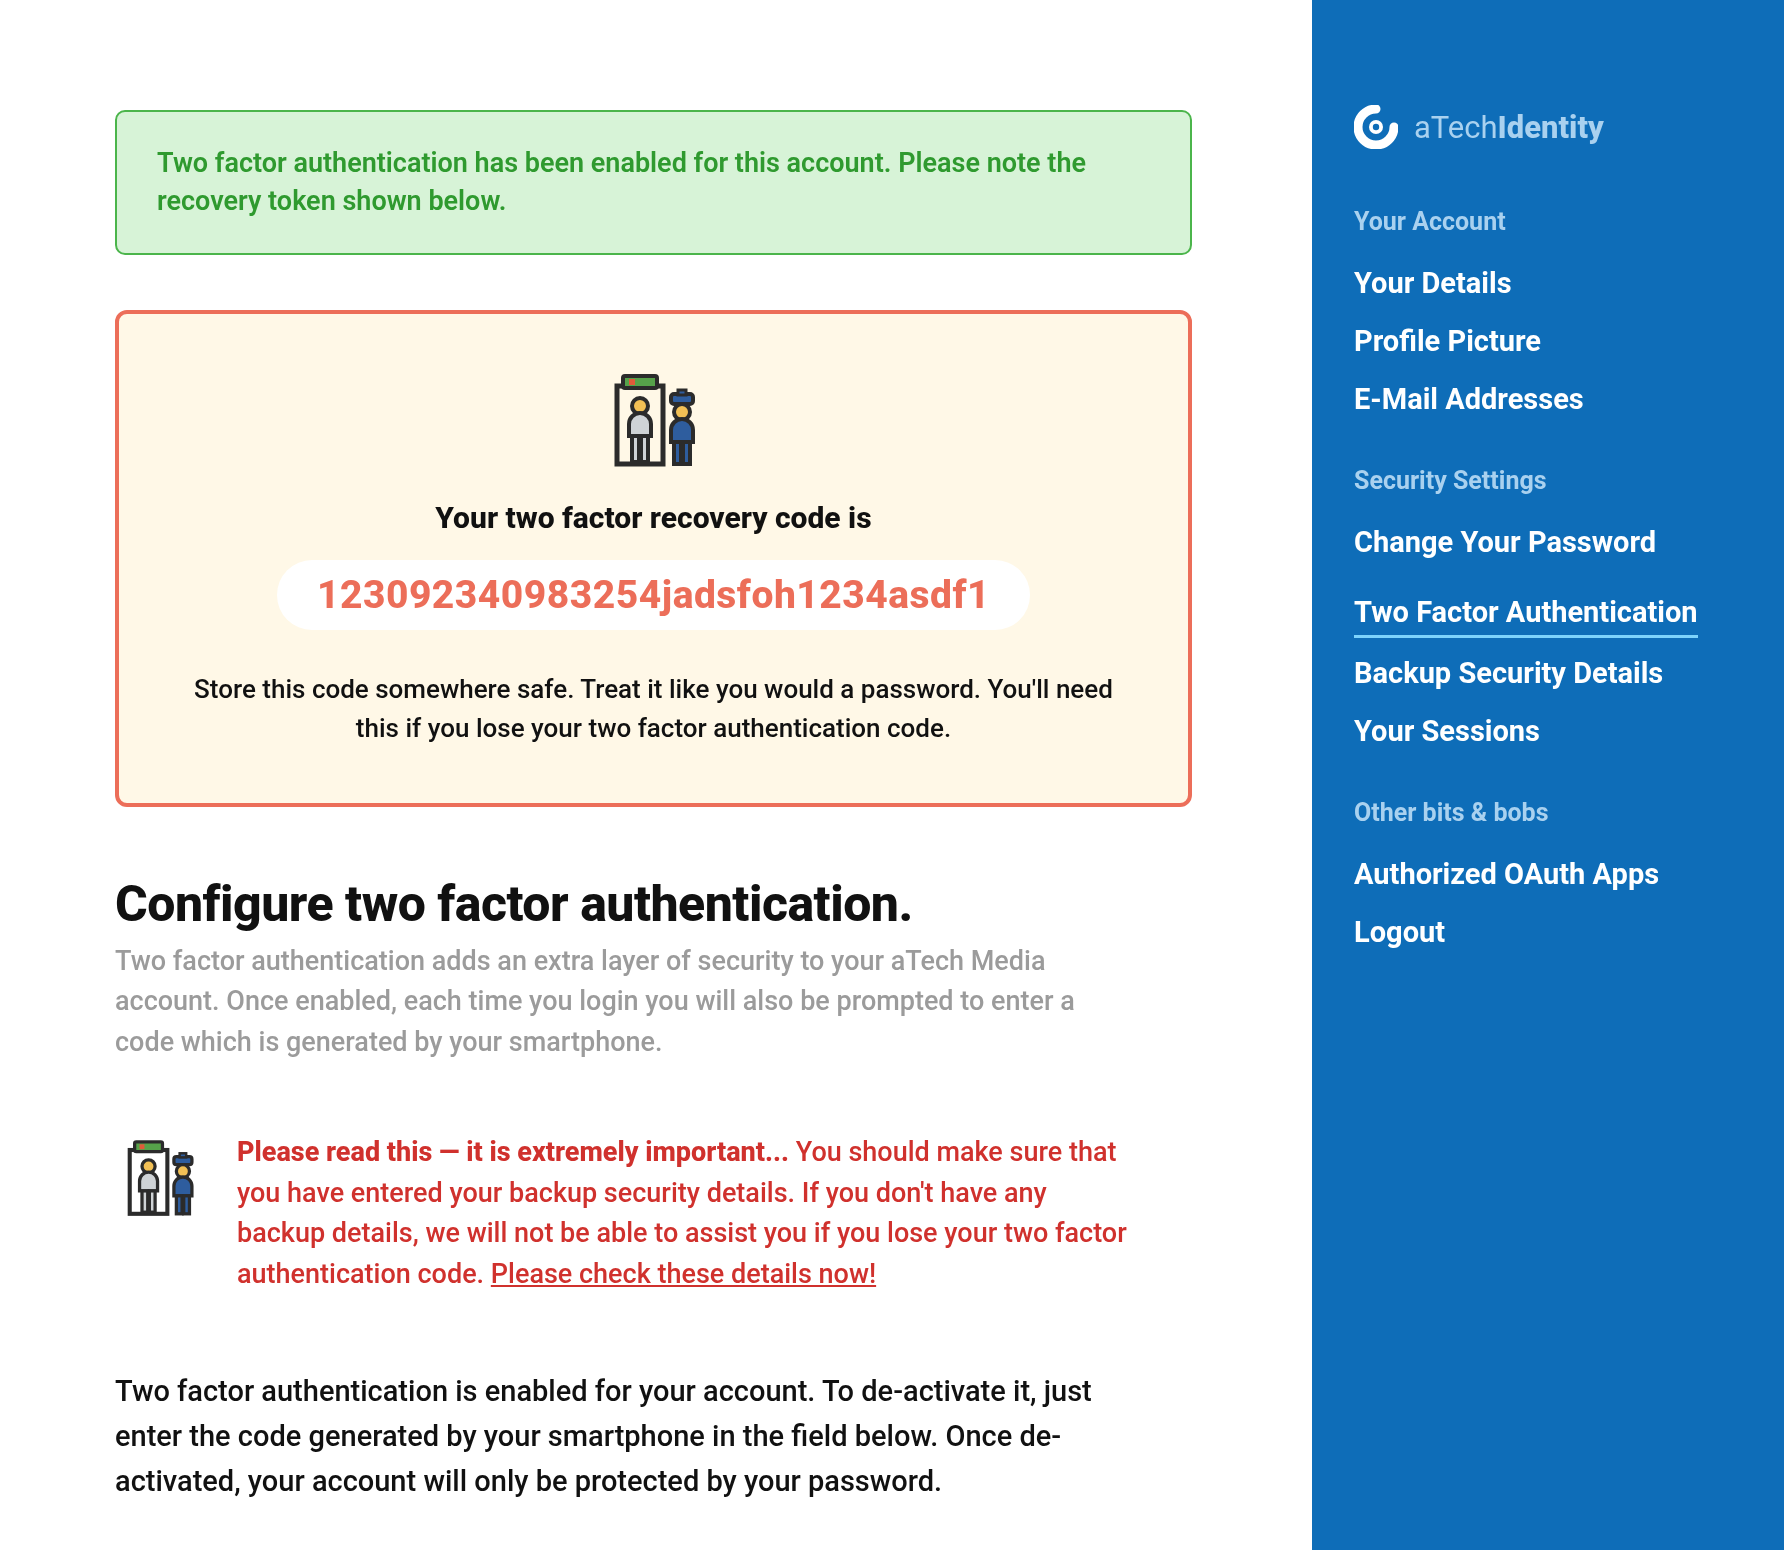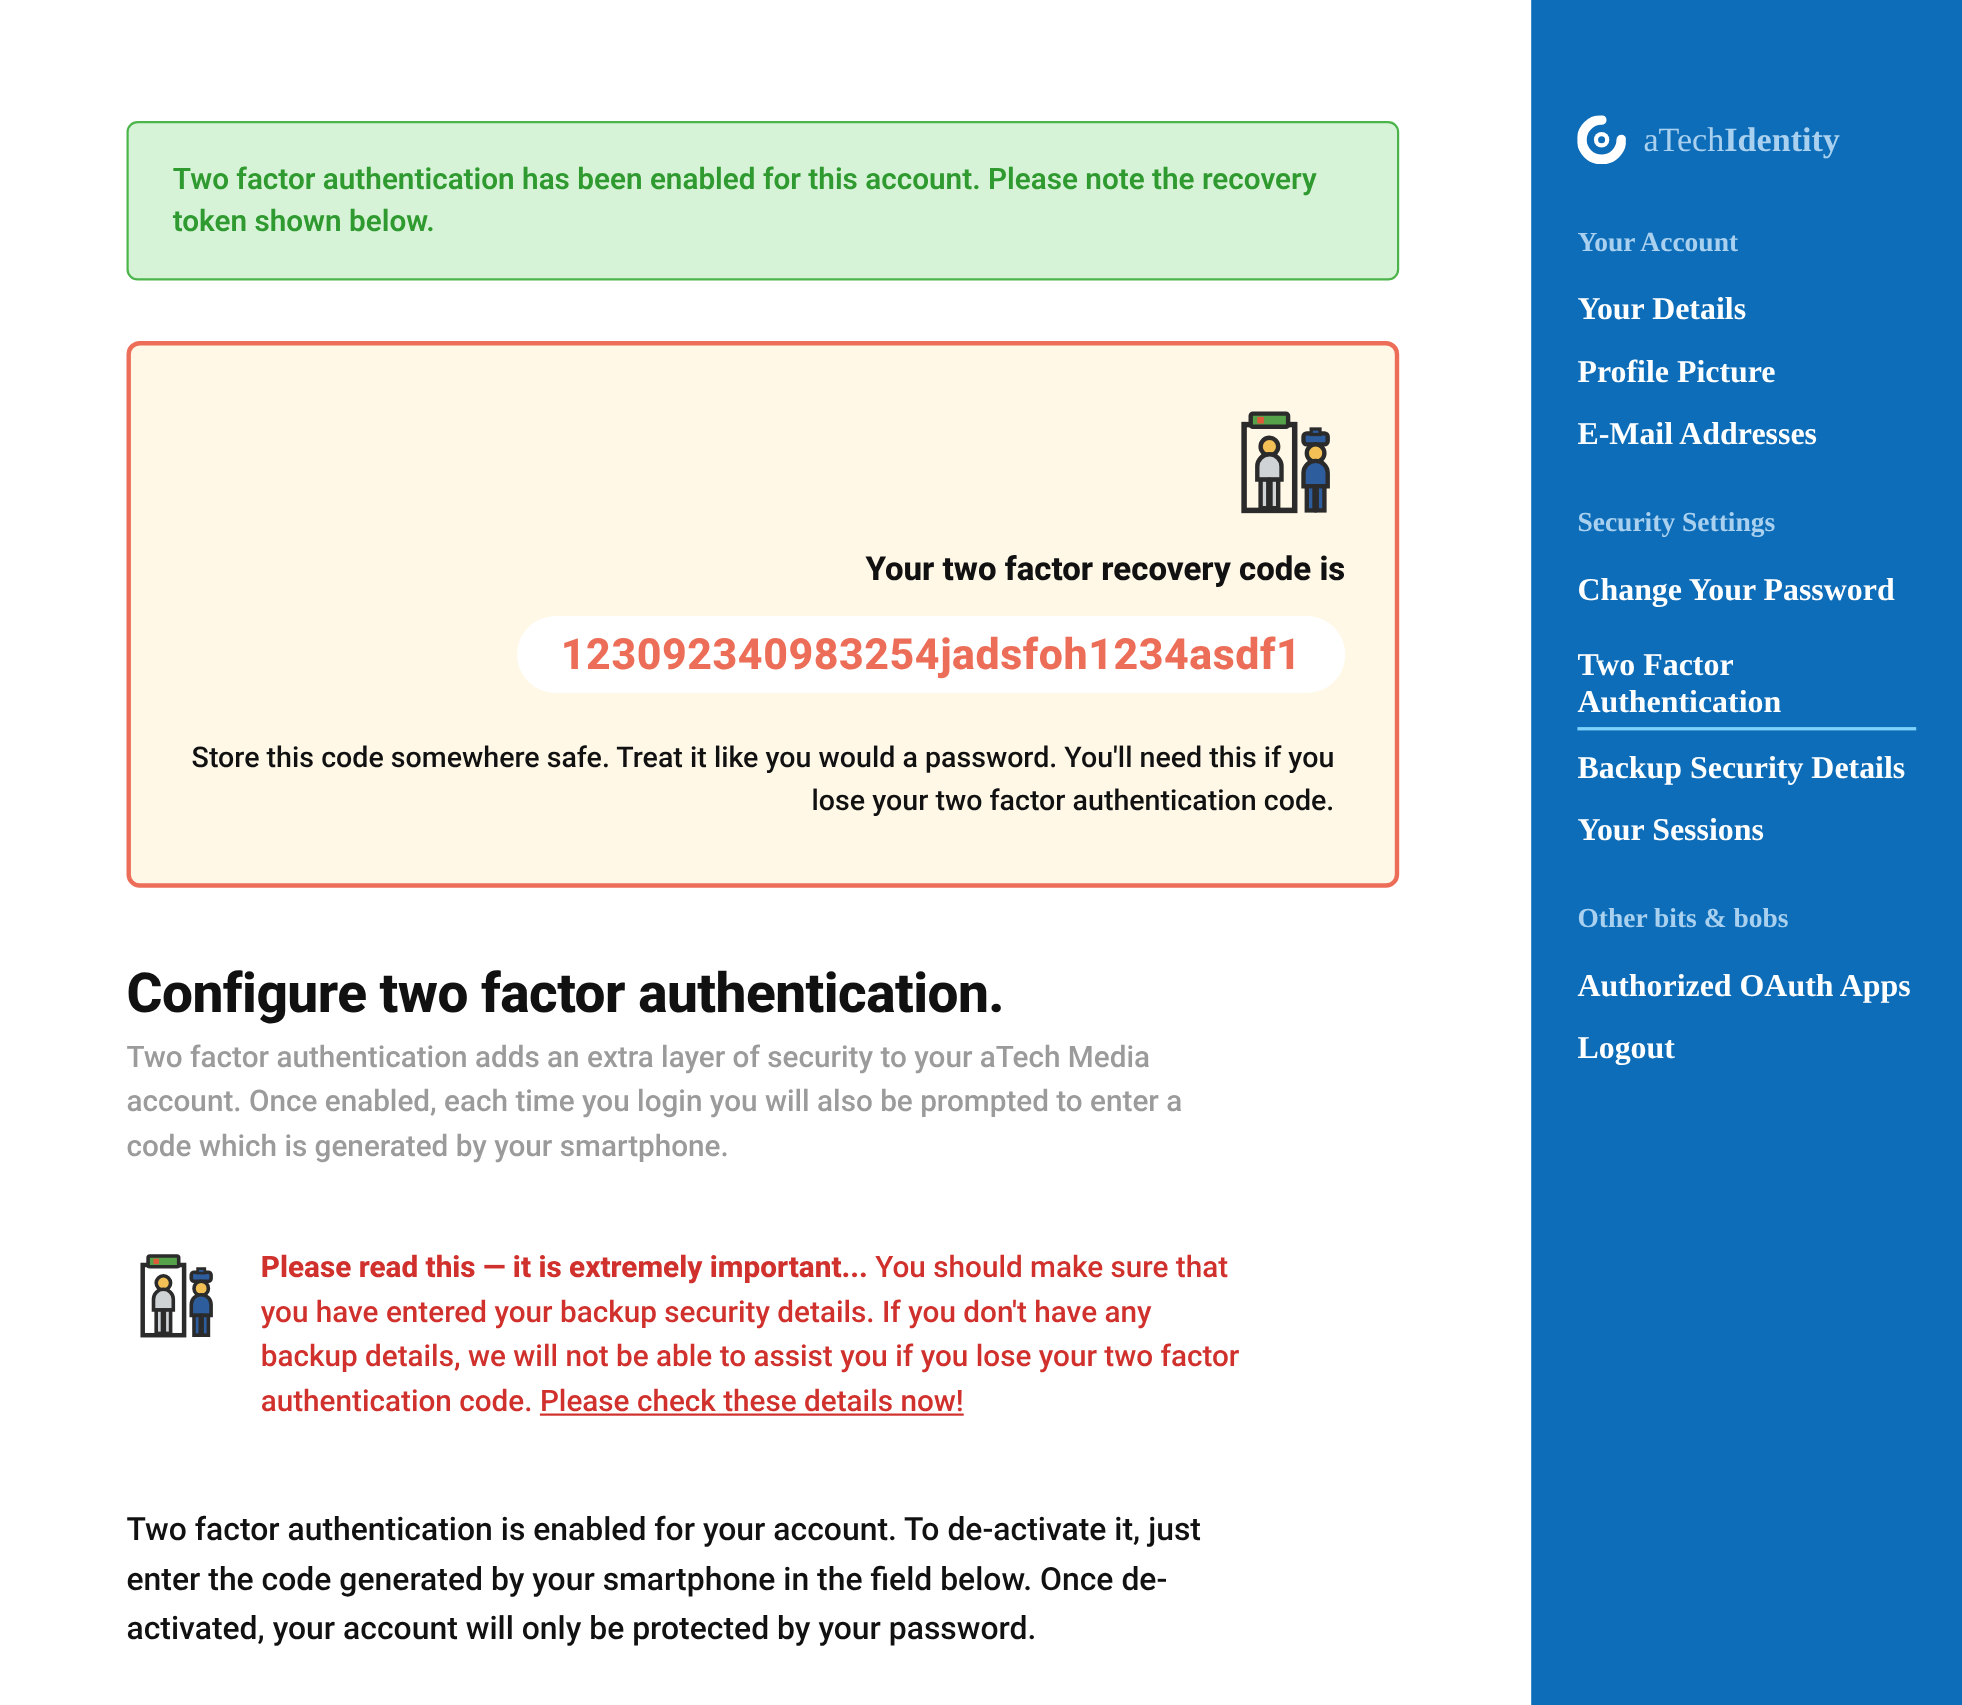--- a/index.html
+++ b/index.html
@@ -14,25 +14,24 @@
     display: flex;
     width: 100%;
     height: 100%;
   }
   .main {
     flex: 1;
     padding: 110px 120px 4px 115px;
     overflow: hidden;
   }
   .sidebar {
-    width: 392px;
+    width: 472px;
     background: #0e6db8;
     color: #fff;
     padding: 105px 42px 0 42px;
-    font-family: Liberation Serif, serif;
   }
 
   
   .alert-success {
     border: 2px solid #4bb54b;
     background: #d7f3d7;
     border-radius: 10px;
     padding: 32px 40px;
     color: #2f9a2f;
     font-size: 27px;
@@ -40,21 +39,21 @@
     line-height: 1.42;
   }
 
   
   .panel-warn {
     margin-top: 55px;
     border: 4px solid #ec6e59;
     background: #fff8e7;
     border-radius: 12px;
     padding: 50px 45px 55px 45px;
-    text-align: right;
+    text-align: center;
   }
   .panel-warn .title {
     font-size: 30px;
     font-weight: 800;
     color: #111;
     margin-top: 22px;
   }
   .panel-warn .code {
     display: inline-block;
     margin-top: 25px;

